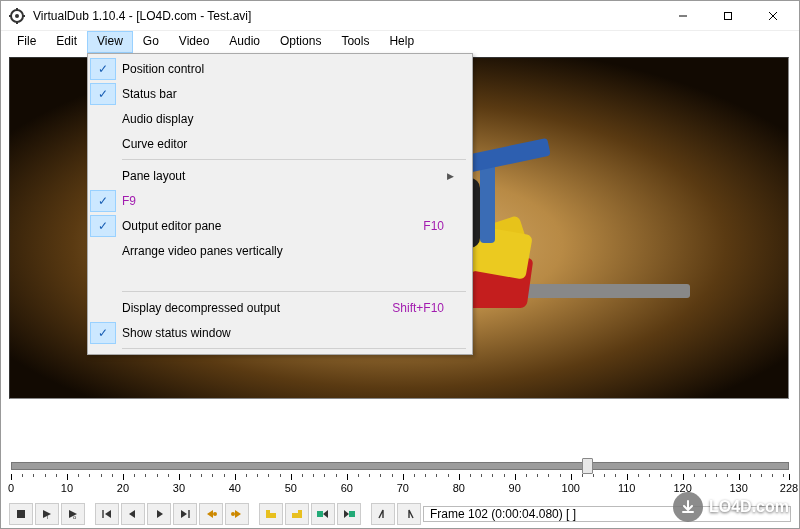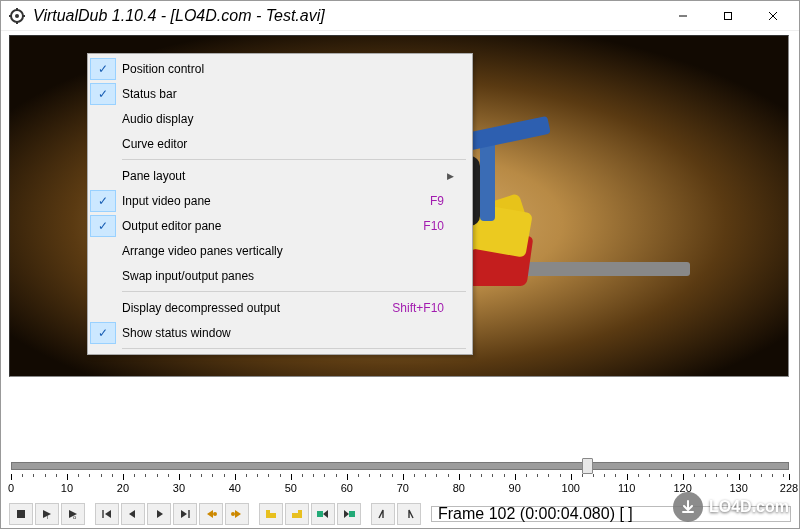--- a/index.html
+++ b/index.html
@@ -29,23 +29,22 @@
     padding: 0 4px 0 8px;
     background: #fff;
     border-bottom: 1px solid #eee;
   }
   .titlebar .app-icon {
     width: 16px; height: 16px;
     margin-right: 8px;
   }
   .titlebar .title-text {
     flex: 1;
-    font-size: 16px;
+    font-size: 12px;
     color: #000;
-    font-style: italic;
   }
   .win-controls { display: flex; }
   .win-btn {
     width: 45px; height: 28px;
     display: flex; align-items: center; justify-content: center;
     font-size: 10px;
     color: #000;
   }
   
   .menubar {
@@ -185,24 +184,23 @@
     width: 24px; height: 22px;
     border: 1px solid transparent;
     display: flex; align-items: center; justify-content: center;
     font-size: 11px;
     background: #f0f0f0;
     border: 1px solid #ccc;
   }
   .tb-btn svg { display: block; }
   .tb-gap { width: 6px; }
   .frame-status {
-    margin-left: 8px;
     border: 1px solid #bbb;
     padding: 2px 6px;
-    font-size: 16px;
+    font-size: 12px;
     flex: 1;
     background: #fff;
     height: 16px;
     display: flex;
     align-items: center;
   }
   
   .watermark {
     position: absolute;
     right: 10px; bottom: 6px;
@@ -251,20 +249,31 @@
         </div>
       <div class="win-btn close">
           <svg width="10" height="10">
             <line x1="1" y1="1" x2="9" y2="9" stroke="#000" stroke-width="1"></line>
             <line x1="9" y1="1" x2="1" y2="9" stroke="#000" stroke-width="1"></line>
           </svg>
         </div>
     </div>
   </div>
 
+  <div class="menubar" id="menubar">
+      <div class="menu-item">File</div>
+      <div class="menu-item">Edit</div>
+      <div class="menu-item active">View</div>
+      <div class="menu-item">Go</div>
+      <div class="menu-item">Video</div>
+      <div class="menu-item">Audio</div>
+      <div class="menu-item">Options</div>
+      <div class="menu-item">Tools</div>
+      <div class="menu-item">Help</div>
+    </div>
 
   <div class="content">
     <div class="video-pane">
       <div class="video-frame">
         <div class="lego-shape">
           <div class="lego-grey"></div>
           <div class="lego-red"></div>
           <div class="lego-yellow1"></div>
           <div class="lego-yellow2"></div>
           <div class="lego-black"></div>
@@ -293,35 +302,33 @@
         <div class="dd-label">Curve editor</div>
       </div>
       <div class="dd-sep"></div>
       <div class="dd-item">
         <div class="dd-check"></div>
         <div class="dd-label">Pane layout</div>
         <div class="dd-arrow">▶</div>
       </div>
       <div class="dd-item">
         <div class="dd-check checked">✓</div>
-        <div class="dd-label">Input video pane</div>
         <div class="dd-shortcut">F9</div>
       </div>
       <div class="dd-item">
         <div class="dd-check checked">✓</div>
         <div class="dd-label">Output editor pane</div>
         <div class="dd-shortcut">F10</div>
       </div>
       <div class="dd-item">
         <div class="dd-check"></div>
         <div class="dd-label">Arrange video panes vertically</div>
       </div>
       <div class="dd-item">
         <div class="dd-check"></div>
-        <div class="dd-label">Swap input/output panes</div>
       </div>
       <div class="dd-sep"></div>
       <div class="dd-item">
         <div class="dd-check"></div>
         <div class="dd-label">Display decompressed output</div>
         <div class="dd-shortcut">Shift+F10</div>
       </div>
       <div class="dd-item">
         <div class="dd-check checked">✓</div>
         <div class="dd-label">Show status window</div>

